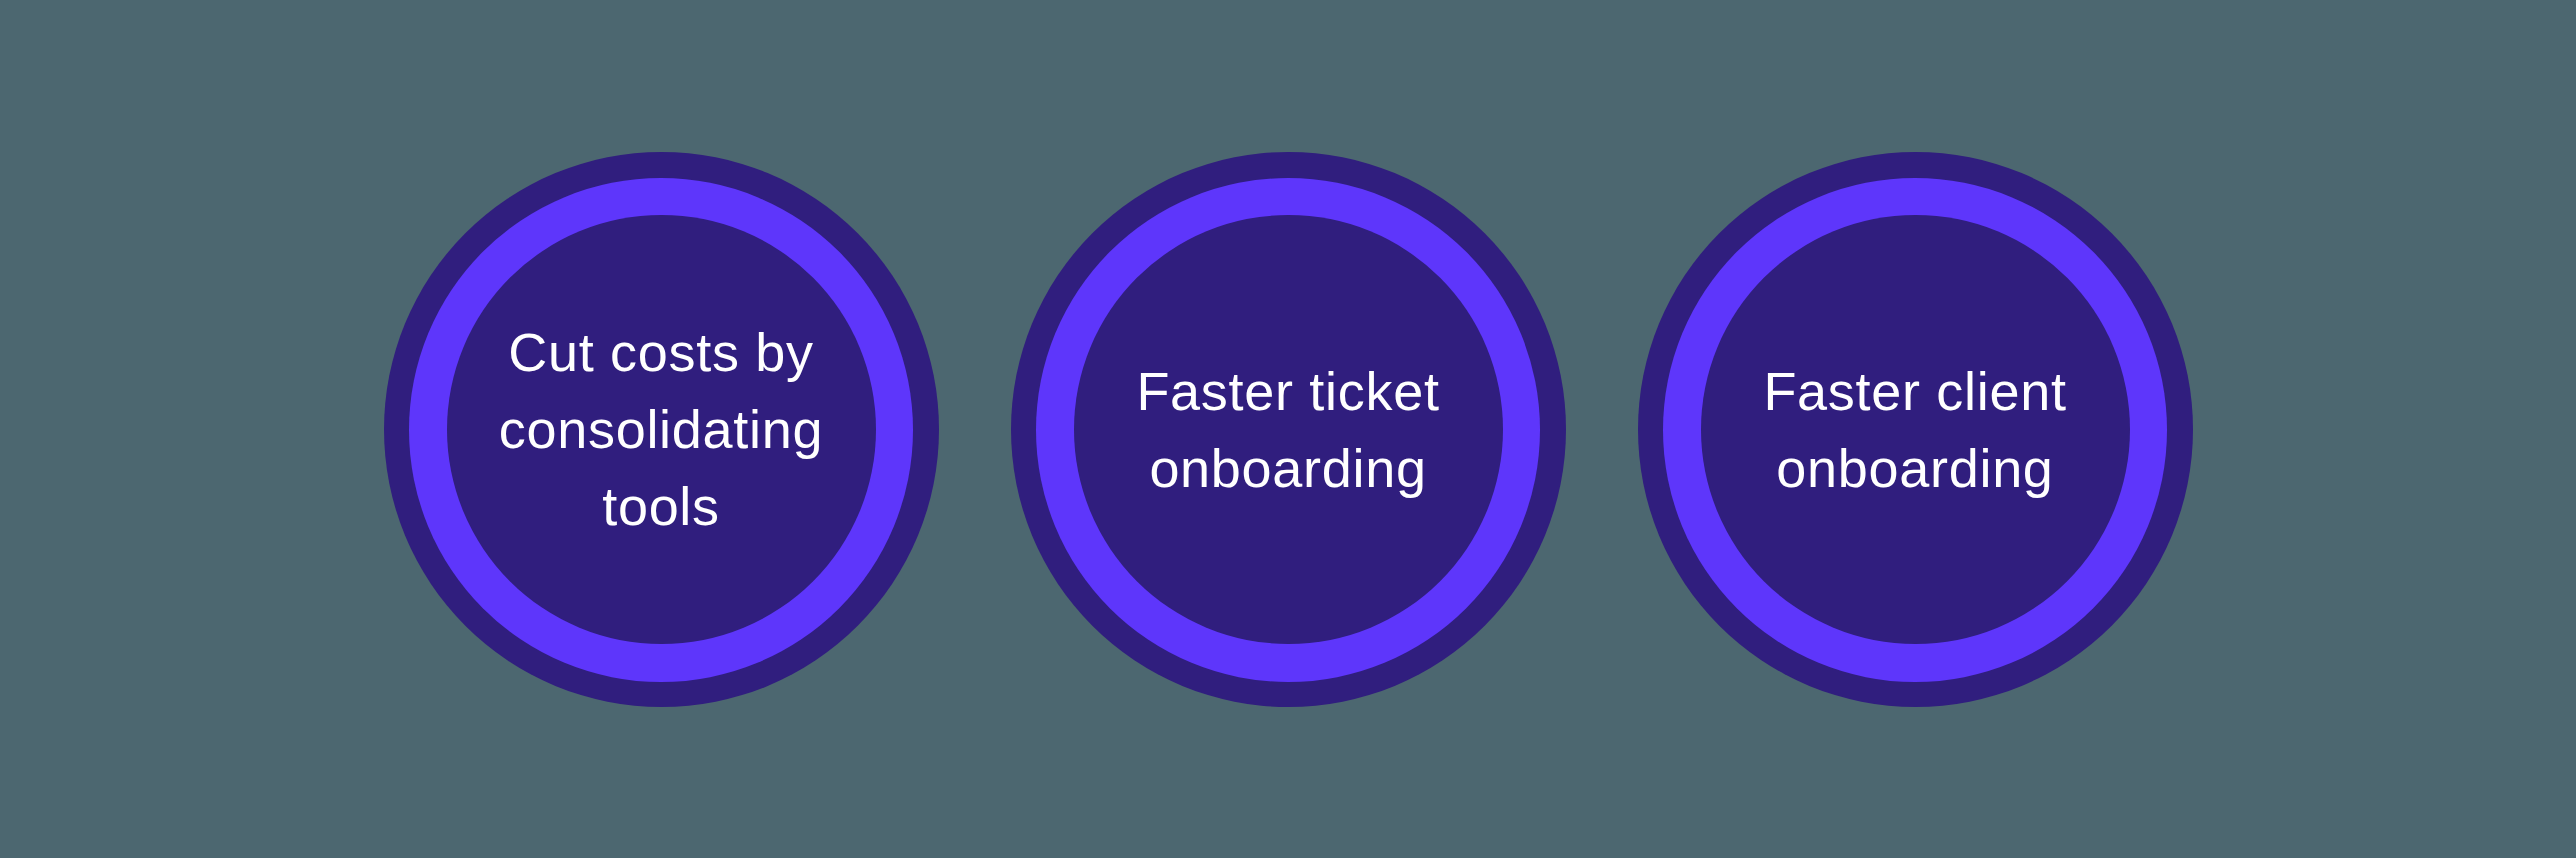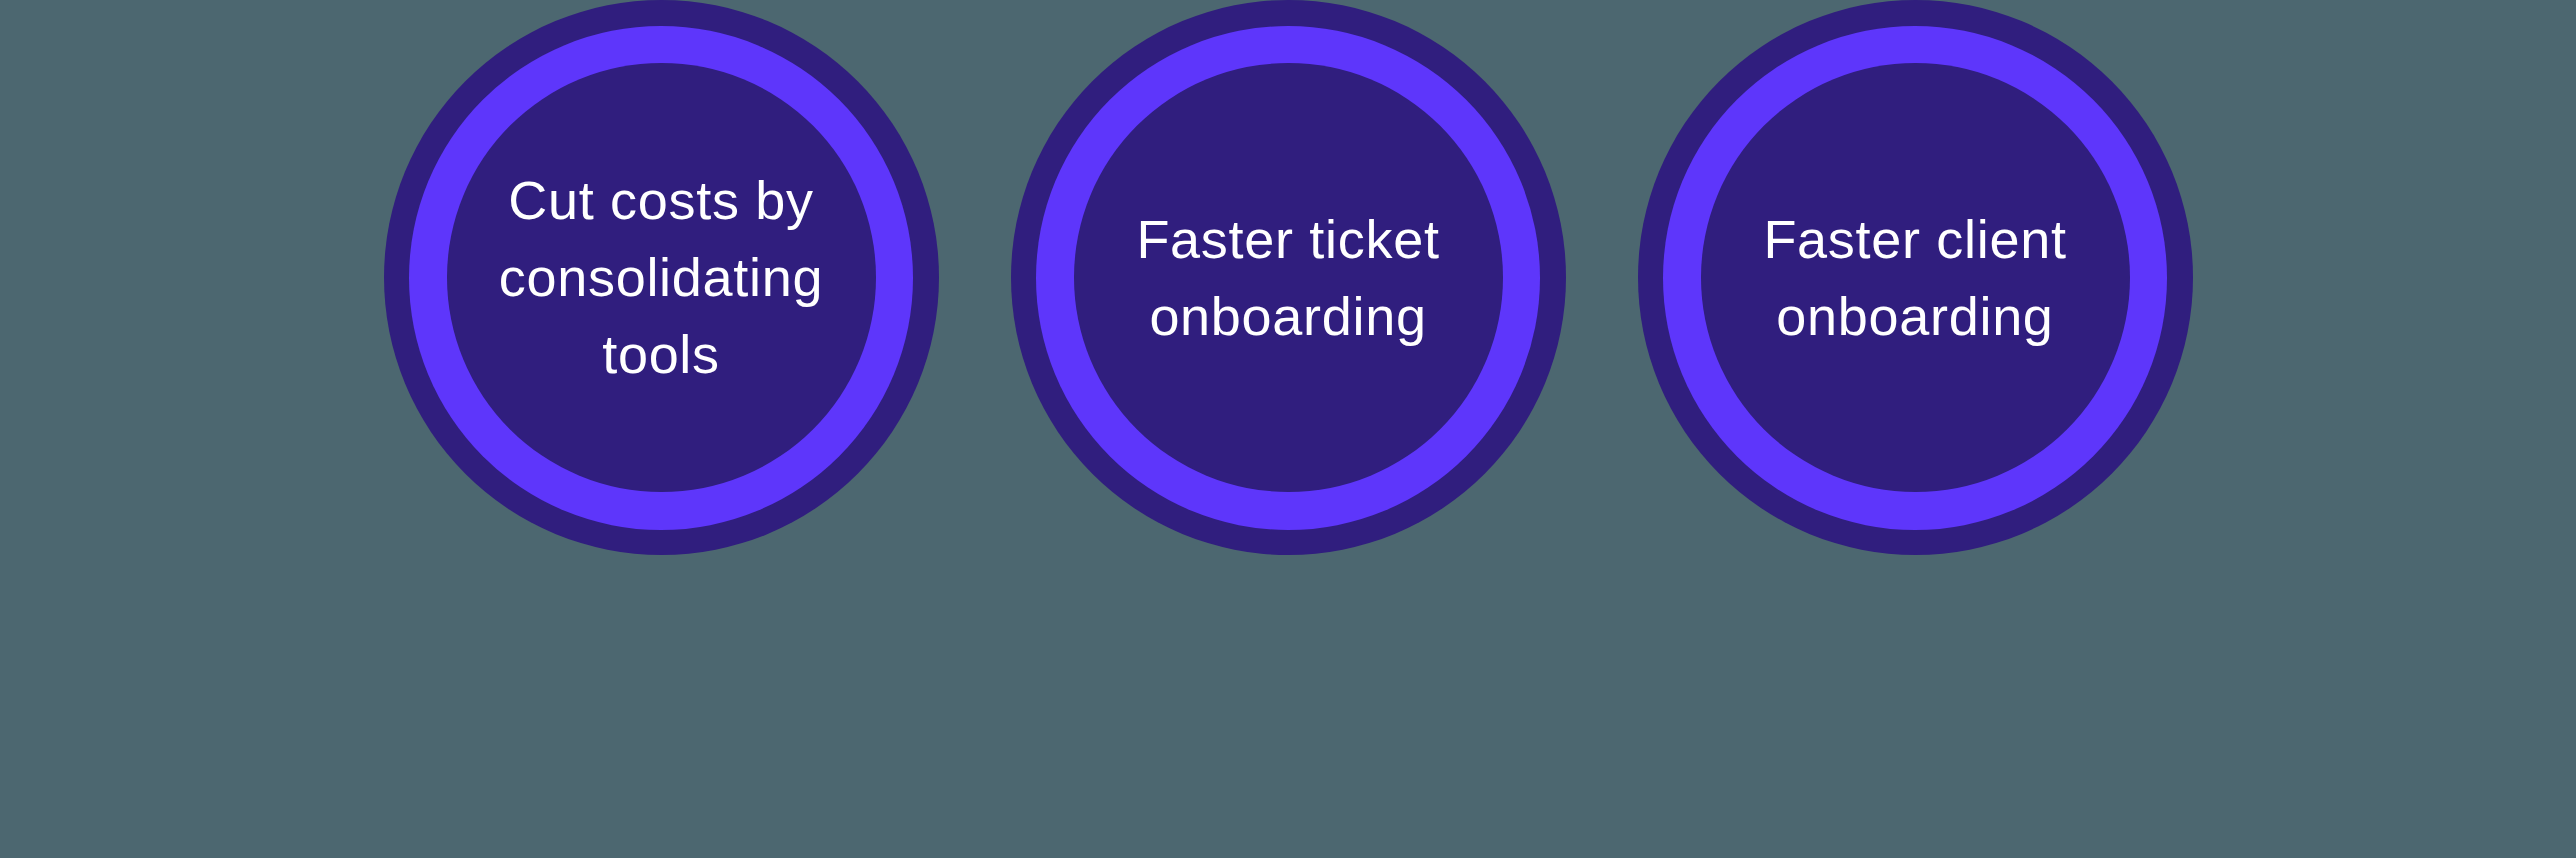--- a/index.html
+++ b/index.html
@@ -10,21 +10,21 @@
     width: 2576px;
     height: 859px;
     overflow: hidden;
     background: var(--page-bg, #4C6770);
     font-family: "Liberation Sans", sans-serif;
   }
   .canvas {
     width: 2576px;
     height: 859px;
     display: flex;
-    align-items: flex-start;
+    align-items: center;
     justify-content: center;
   }
   .circle-row {
     display: flex;
     flex-direction: row;
     align-items: center;
     justify-content: center;
     gap: 72px;
   }
   .benefit {

